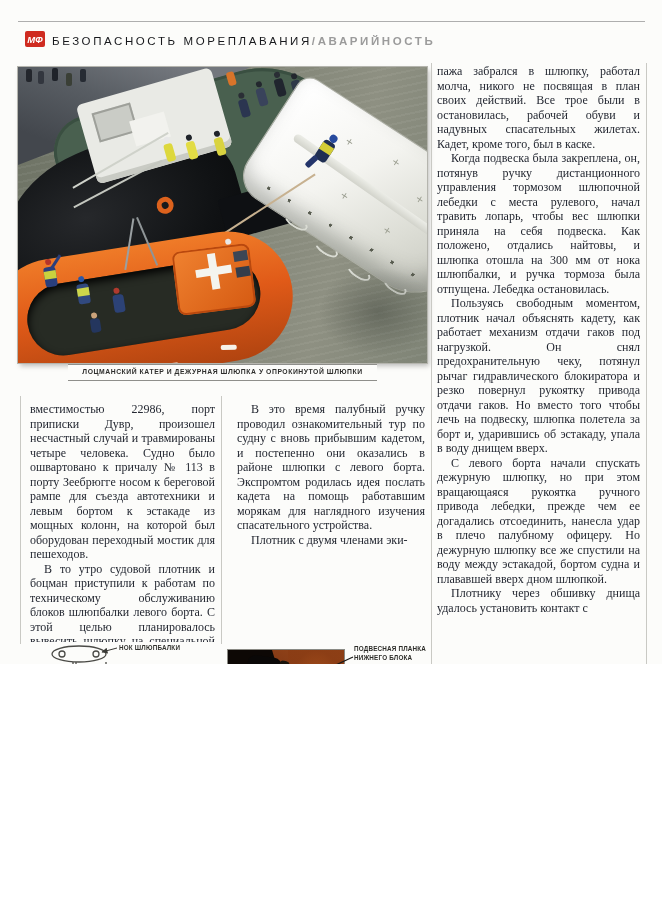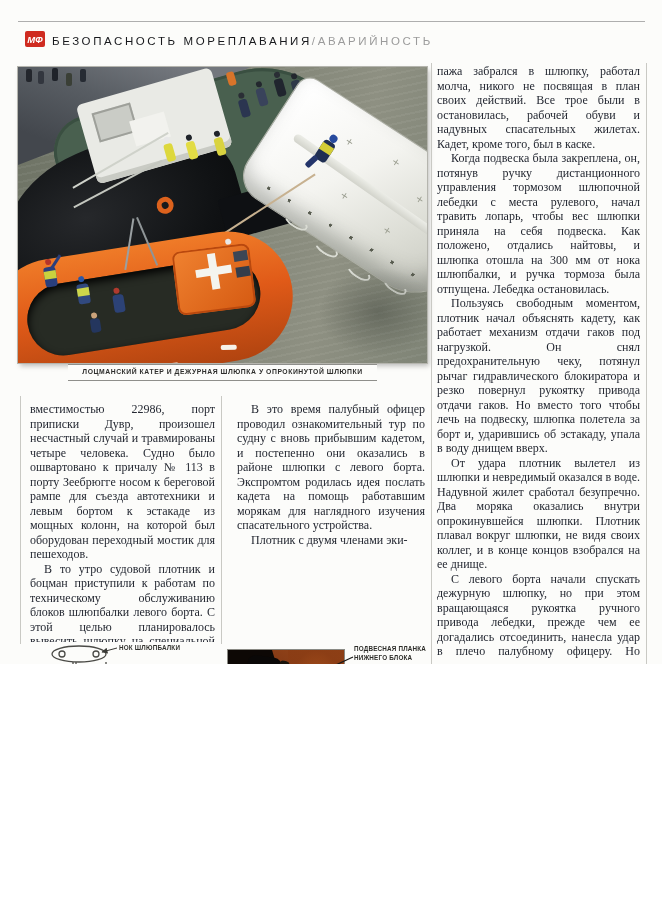--- a/index.html
+++ b/index.html
@@ -5,21 +5,21 @@
 *{box-sizing:border-box;margin:0;padding:0}
 body{margin:0;background:#ffffff}
 .page{position:relative;width:662px;height:664px;background:#fcfcfa;overflow:hidden;font-family:"Liberation Serif",serif}
 
 
 .top-rule{position:absolute;left:18px;top:21px;width:627px;height:1px;background:#aeaeae}
 .mf-logo{position:absolute;left:25px;top:31px;width:20px;height:16px;background:#cf2b20;color:#fff;
   font:italic 700 9.5px "Liberation Sans",sans-serif;display:flex;align-items:center;justify-content:center;border-radius:2px}
 .sec-title{position:absolute;left:52px;top:35px;font-family:"Liberation Sans",sans-serif;font-size:11.5px;white-space:nowrap}
 .t-main{font-weight:400;letter-spacing:2.6px;color:#17181c}
-.t-sub{font-weight:400;letter-spacing:2.6px;color:#9b9b9b}
+.t-sub{font-weight:700;letter-spacing:2.6px;color:#9b9b9b}
 
 
 .photo-main{position:absolute;left:18px;top:67px;width:409px;height:296px;overflow:hidden;
   background:linear-gradient(105deg,#6d7264,#7e8274 45%,#8e9082 75%,#7f8476);
   box-shadow:0 0 0 1px #b5b5ae,2px 3px 5px rgba(0,0,0,.25)}
 .photo-main *{position:absolute}
 .ripples{left:0;top:0;right:0;bottom:0;background:repeating-linear-gradient(168deg,rgba(255,255,255,.05) 0 2px,transparent 2px 7px)}
 .quay{left:0;top:0;width:232px;height:100px;background:linear-gradient(200deg,#73777d 15%,#585d63 45%,#43474d 80%);
   clip-path:polygon(0 0,100% 0,72% 34%,38% 64%,0 98%)}
 .qfig{width:6px;height:13px;border-radius:2px}
@@ -259,28 +259,27 @@
 
   <div class="photo-caption">
     <span>ЛОЦМАНСКИЙ КАТЕР И ДЕЖУРНАЯ ШЛЮПКА У ОПРОКИНУТОЙ ШЛЮПКИ</span>
   </div>
 
   <section class="col col-left">
     <p class="cont">вместимостью 22986, порт приписки Дувр, произошел несчастный случай и травмированы четыре человека. Судно было ошвартовано к причалу № 113 в порту Зеебрюгге носом к береговой рампе для съезда автотехники и левым бортом к эстакаде из мощных колонн, на которой был оборудован переходный мостик для пешеходов.</p>
     <p>В то утро судовой плотник и боцман приступили к работам по техническому обслуживанию блоков шлюпбалки левого борта. С этой целью планировалось вывесить шлюпку на специальной под-</p>
   </section>
   <section class="col col-mid">
-    <p>В это время палубный офицер проводил ознакомительный тур по судну с вновь прибывшим кадетом, и постепенно они оказались в районе шлюпки с левого борта. Экспромтом родилась идея послать кадета на помощь работавшим морякам для наглядного изучения спасательного устройства.</p>
+    <p>В это время палубный ручку проводил ознакомительный тур по судну с вновь прибывшим кадетом, и постепенно они оказались в районе шлюпки с левого борта. Экспромтом родилась идея послать кадета на помощь работавшим морякам для наглядного изучения спасательного устройства.</p>
     <p>Плотник с двумя членами эки-</p>
   </section>
   <section class="col col-right">
     <p class="cont">пажа забрался в шлюпку, работал молча, никого не посвящая в план своих действий. Все трое были в остановилась, рабочей обуви и надувных спасательных жилетах. Кадет, кроме того, был в каске.</p>
     <p>Когда подвеска была закреплена, он, потянув ручку дистанционного управления тормозом шлюпочной лебедки с места рулевого, начал травить лопарь, чтобы вес шлюпки приняла на себя подвеска. Как положено, отдались найтовы, и шлюпка отошла на 300 мм от нока шлюпбалки, и ручка тормоза была отпущена. Лебедка остановилась.</p>
     <p>Пользуясь свободным моментом, плотник начал объяснять кадету, как работает механизм отдачи гаков под нагрузкой. Он снял предохранительную чеку, потянул рычаг гидравлического блокиратора и резко повернул рукоятку привода отдачи гаков. Но вместо того чтобы лечь на подвеску, шлюпка полетела за борт и, ударившись об эстакаду, упала в воду днищем вверх.</p>
-    <p>От удара плотник вылетел из шлюпки и невредимый оказался в воде. Надувной жилет сработал безупречно. Два моряка оказались внутри опрокинувшейся шлюпки. Плотник плавал вокруг шлюпки, не видя своих коллег, и в конце концов взобрался на ее днище.</p>
     <p>С левого борта начали спускать дежурную шлюпку, но при этом вращающаяся рукоятка ручного привода лебедки, прежде чем ее догадались отсоединить, нанесла удар в плечо палубному офицеру. Но дежурную шлюпку все же спустили на воду между эстакадой, бортом судна и плававшей вверх дном шлюпкой.</p>
     <p>Плотнику через обшивку днища удалось установить контакт с</p>
   </section>
 
   <div class="vrule" id="vr0"></div>
   <div class="vrule" id="vr1"></div>
   <div class="vrule" id="vr2"></div>
   <div class="vrule" id="vr3"></div>
 
   <div class="diagram">

